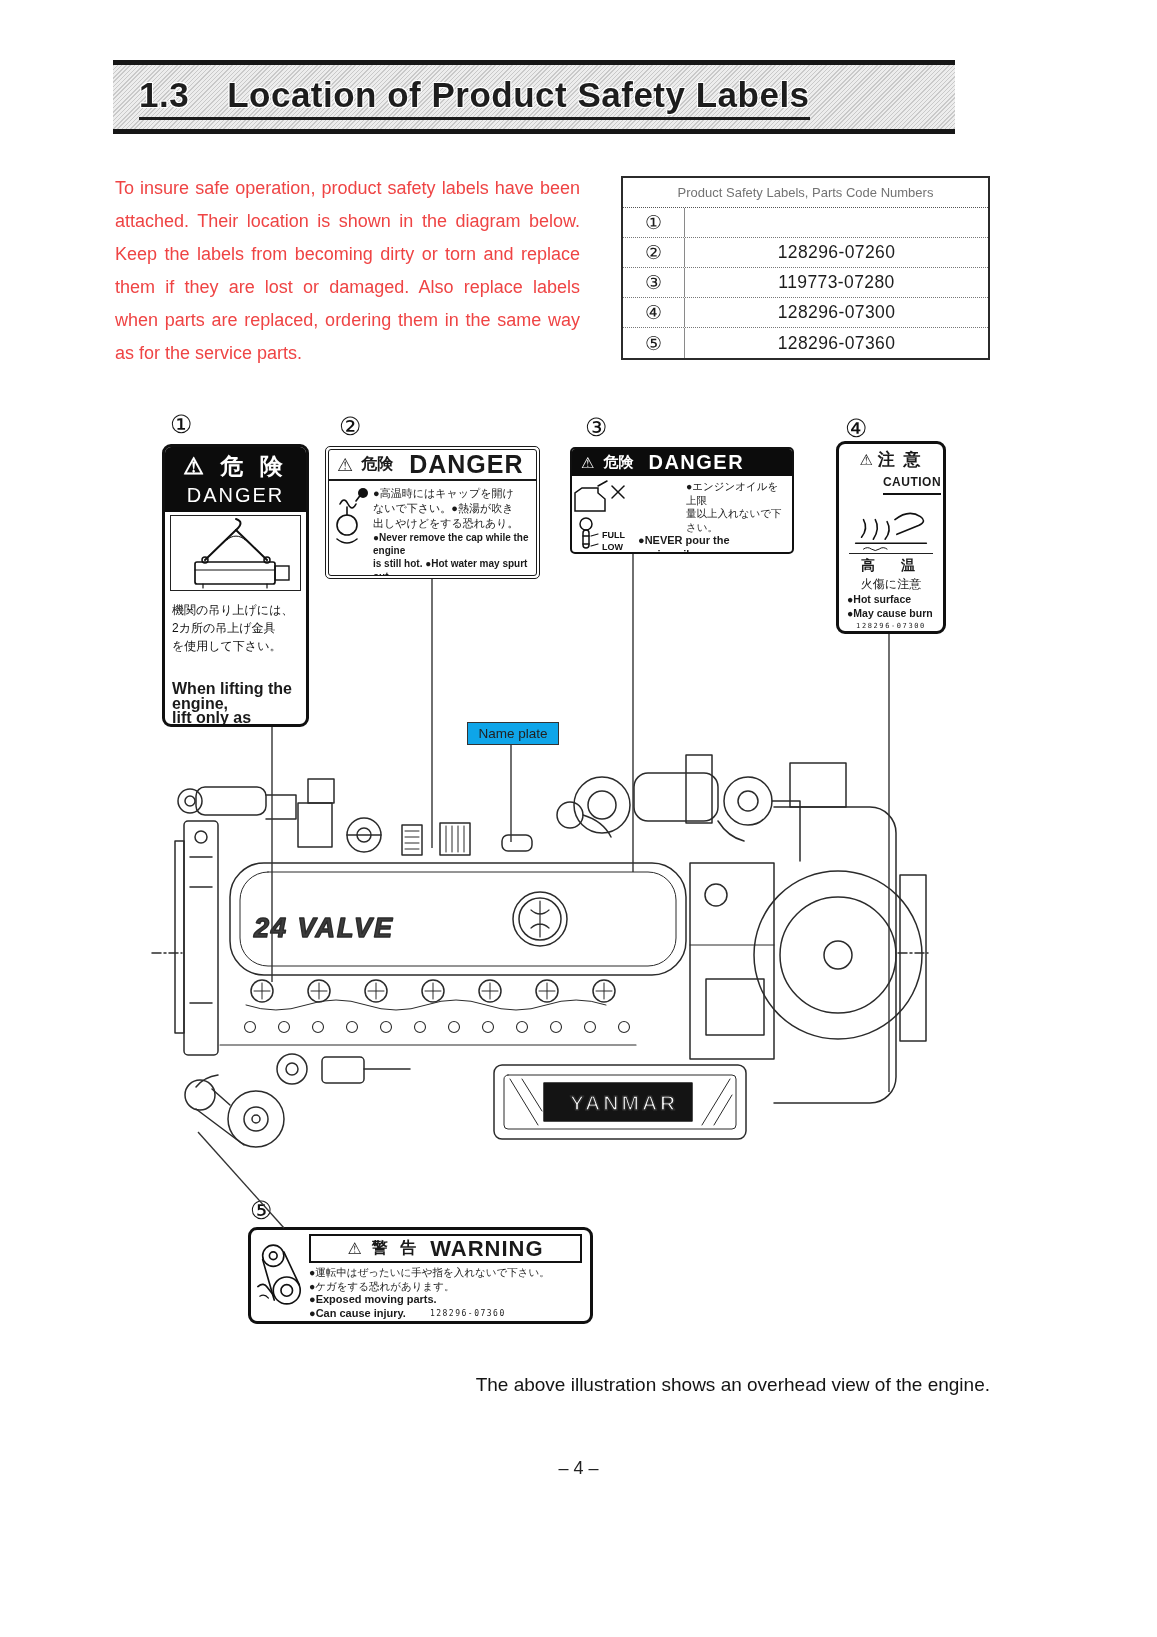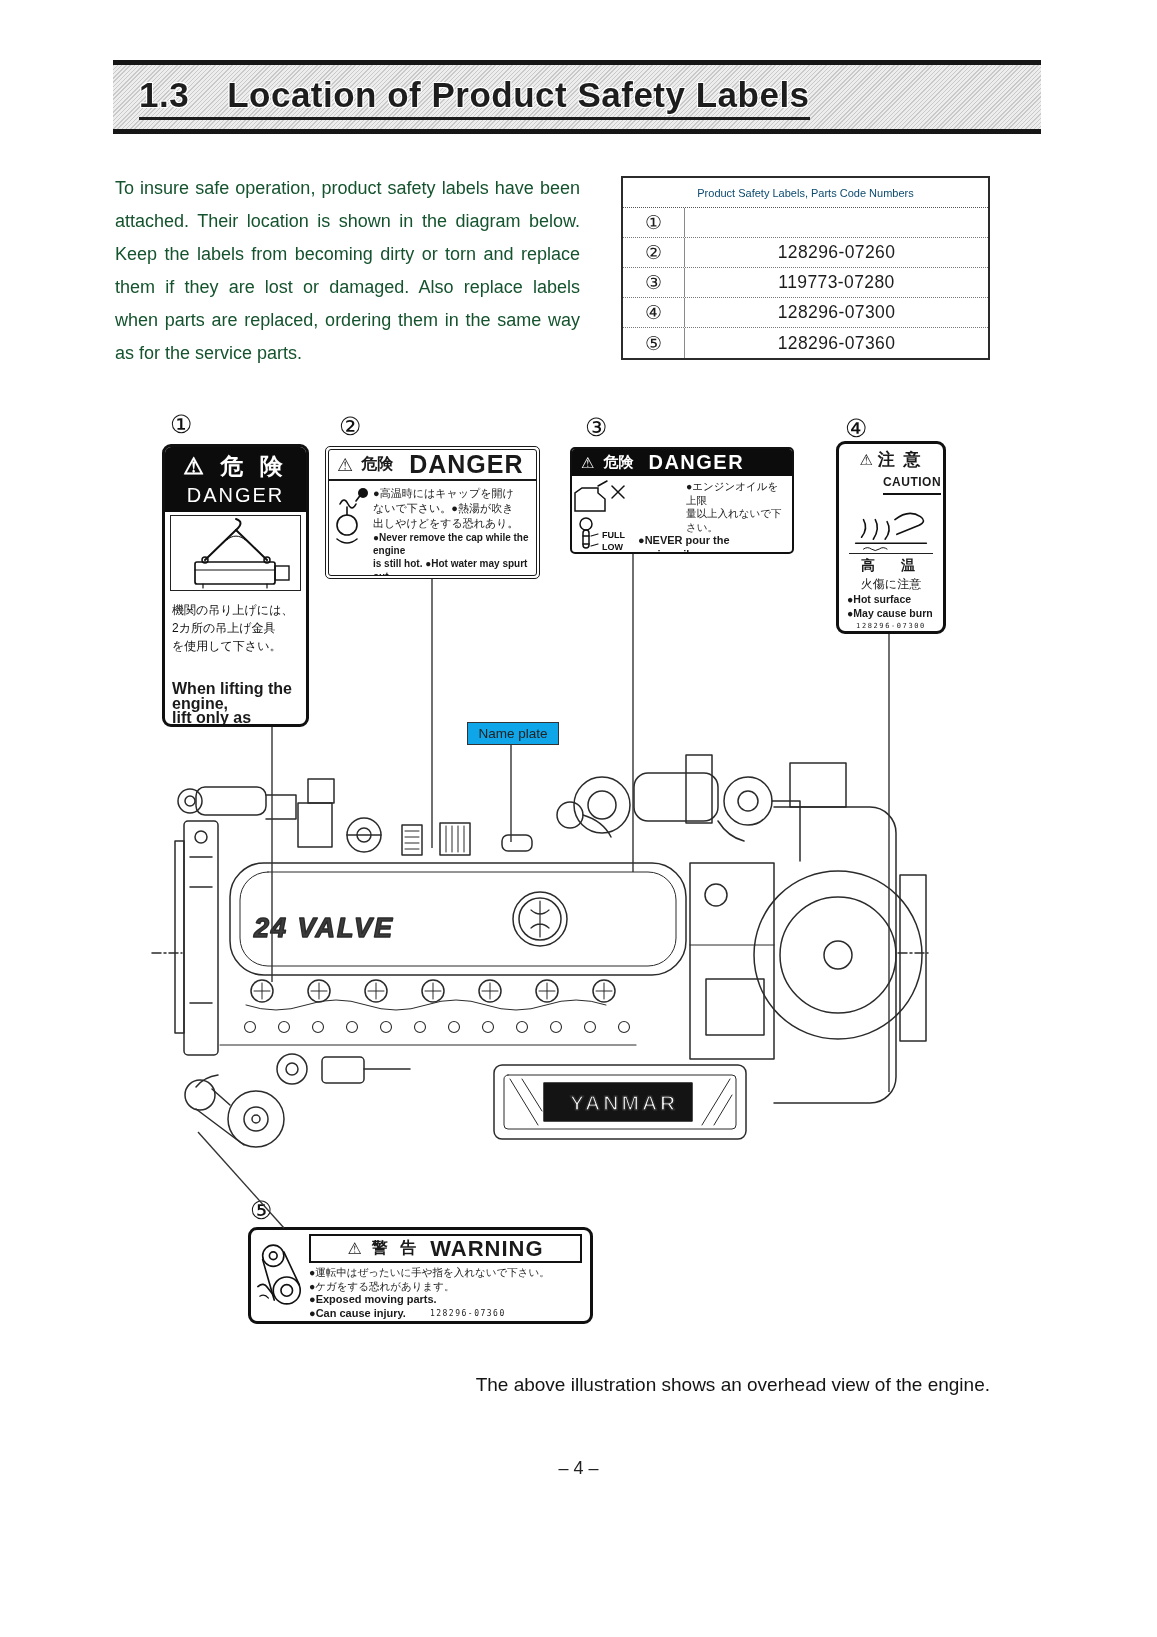--- a/index.html
+++ b/index.html
@@ -4,42 +4,42 @@
 <style>
   * { margin:0; padding:0; box-sizing:border-box; }
   html,body { background:#fff; }
   .page {
     position:relative; width:1157px; height:1637px; background:#fff;
     font-family:"Liberation Sans", sans-serif; color:#1a1a1a; overflow:hidden;
   }
 
   
   .title-band {
-    position:absolute; left:113px; top:60px; width:928px; height:74px;
+    position:absolute; left:113px; top:60px; width:842px; height:74px;
     border-top:5px solid #161616; border-bottom:5px solid #161616;
     background:repeating-linear-gradient(135deg,#c9c9c9 0 1px,#ededed 1px 3px);
     display:flex; align-items:center;
   }
   .title-text {
     display:inline-block; margin-left:26px; font-size:35px; font-weight:bold;
     color:#1d1d1d; border-bottom:3px solid #1d1d1d; padding-bottom:2px;
     text-shadow:-1px -1px 0 #fff,1px -1px 0 #fff,-1px 1px 0 #fff,1px 1px 0 #fff;
     letter-spacing:0.5px; white-space:nowrap;
   }
   .title-num { padding-right:38px; }
 
   
   .intro {
     position:absolute; left:115px; top:172px; width:465px;
-    font-size:18px; line-height:33px; text-align:justify; color:#14532d;
+    font-size:18px; line-height:33px; text-align:justify; color:#ef4444;
   }
 
   
   .parts-table { position:absolute; left:621px; top:176px; width:369px; border:2px solid #2b2b2b; background:#fff; }
-  .pt-title { height:30px; display:flex; align-items:center; justify-content:center; font-size:11px; color:#0c4a6e; border-bottom:1.5px dotted #555; }
+  .pt-title { height:30px; display:flex; align-items:center; justify-content:center; font-size:13px; color:#737373; border-bottom:1.5px dotted #555; }
   .pt-row { display:flex; height:30px; border-bottom:1.5px dotted #777; }
   .pt-row:last-child { border-bottom:none; }
   .pt-ref { width:62px; display:flex; align-items:center; justify-content:center; font-size:19px; border-right:1px solid #8a8a8a; }
   .pt-code { flex:1; display:flex; align-items:center; justify-content:center; font-size:17.5px; letter-spacing:0.4px; color:#1c1c1c; }
 
   
   .callout { position:absolute; font-size:25px; color:#111; line-height:1; }
 
   
   .tri { display:inline-block; }

